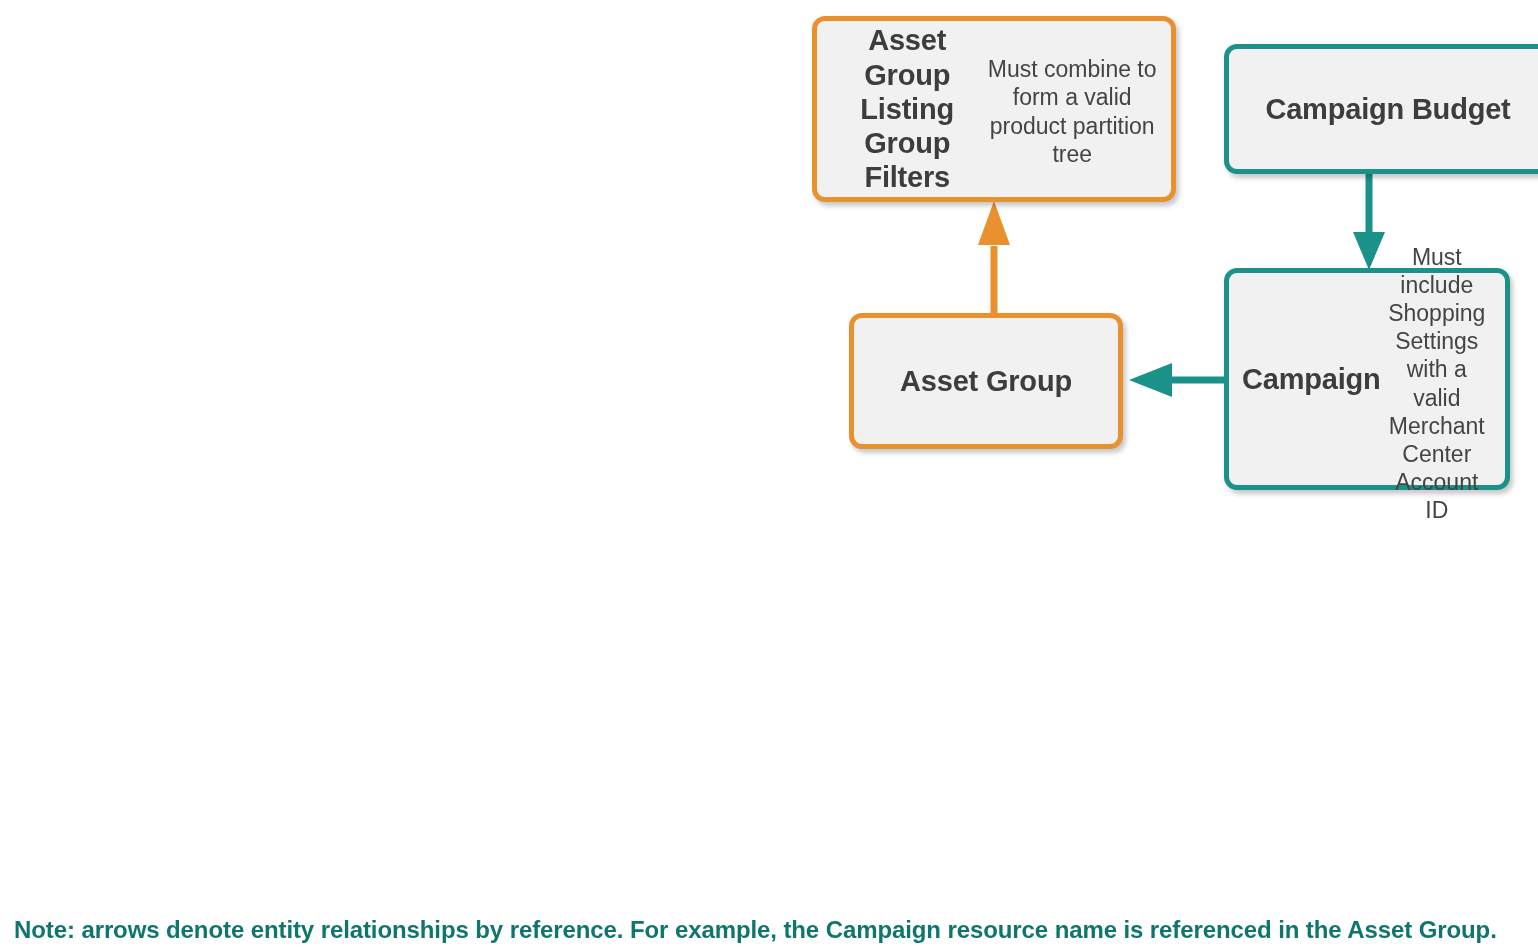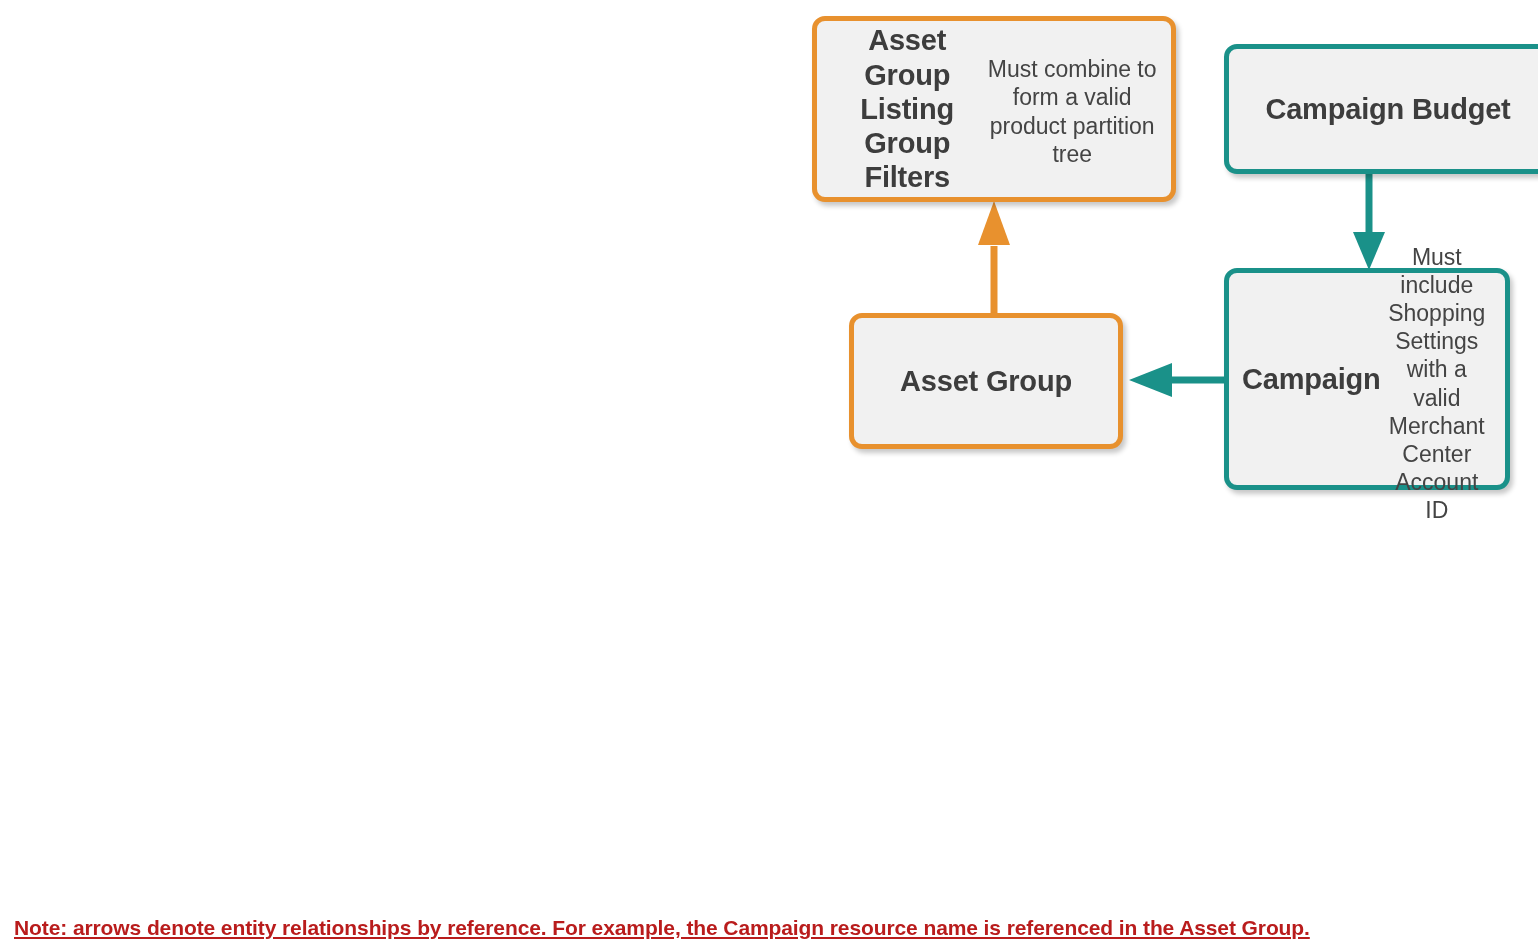--- a/index.html
+++ b/index.html
@@ -61,26 +61,25 @@
     position: absolute;
     z-index: 2;
   }
   .edge svg { display: block; overflow: visible; }
 
   
   #footnote {
     position: absolute;
     left: 14px;
     top: 916px;
-    font-size: 21px;
+    font-size: 24px;
     font-weight: bold;
-    color: #b91c1c;
+    color: #0f766e;
     letter-spacing: -0.1px;
     white-space: nowrap;
-    text-decoration: underline;
   }
 </style>
 </head>
 <body>
 
 <div id="canvas">
 
   <div class="edge" style="left:1352px; top:170px;">
     <svg width="34" height="105" viewBox="0 0 34 105">
       <line x1="17" y1="0" x2="17" y2="66" stroke="#1a9189" stroke-width="7"></line>

